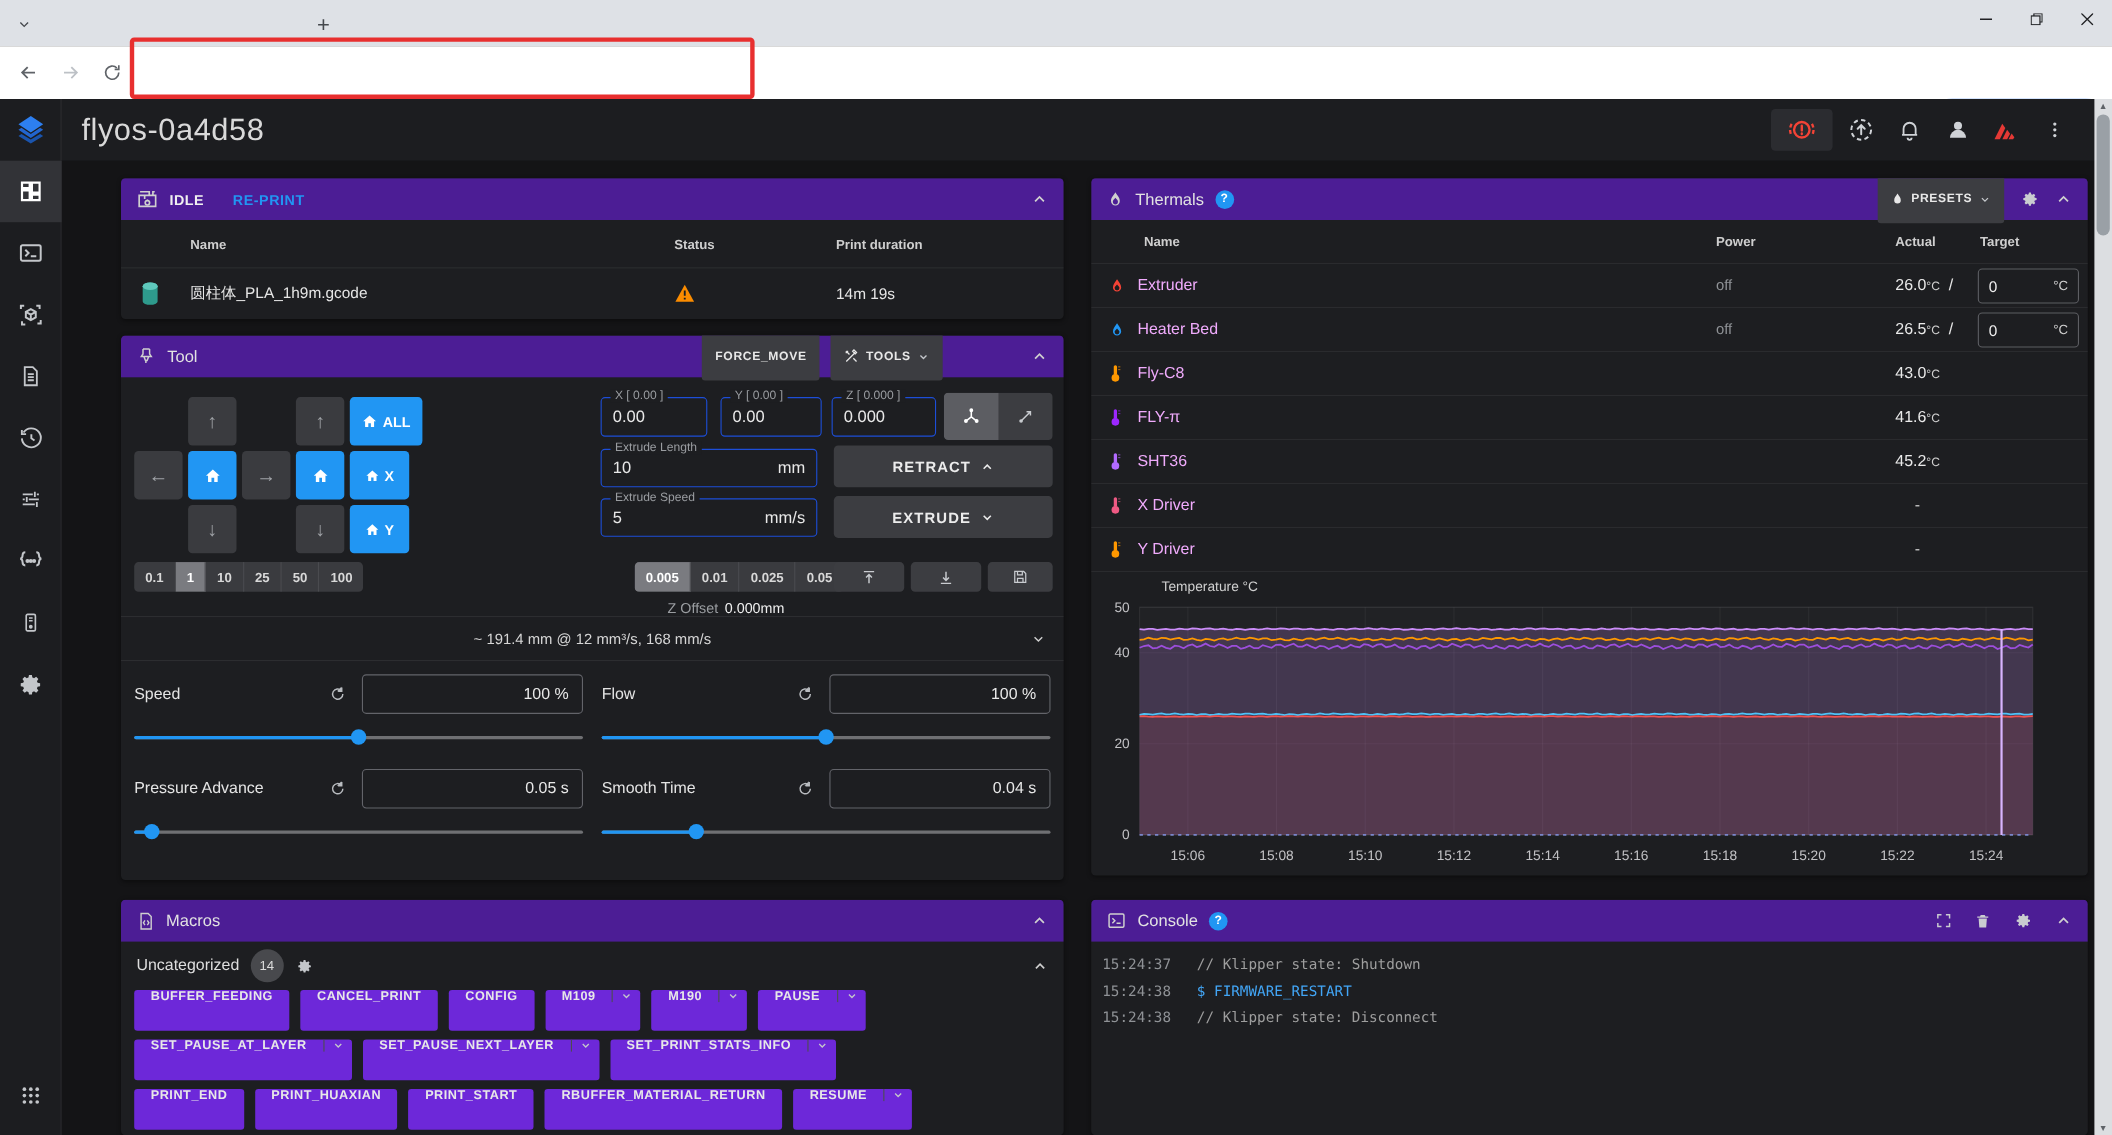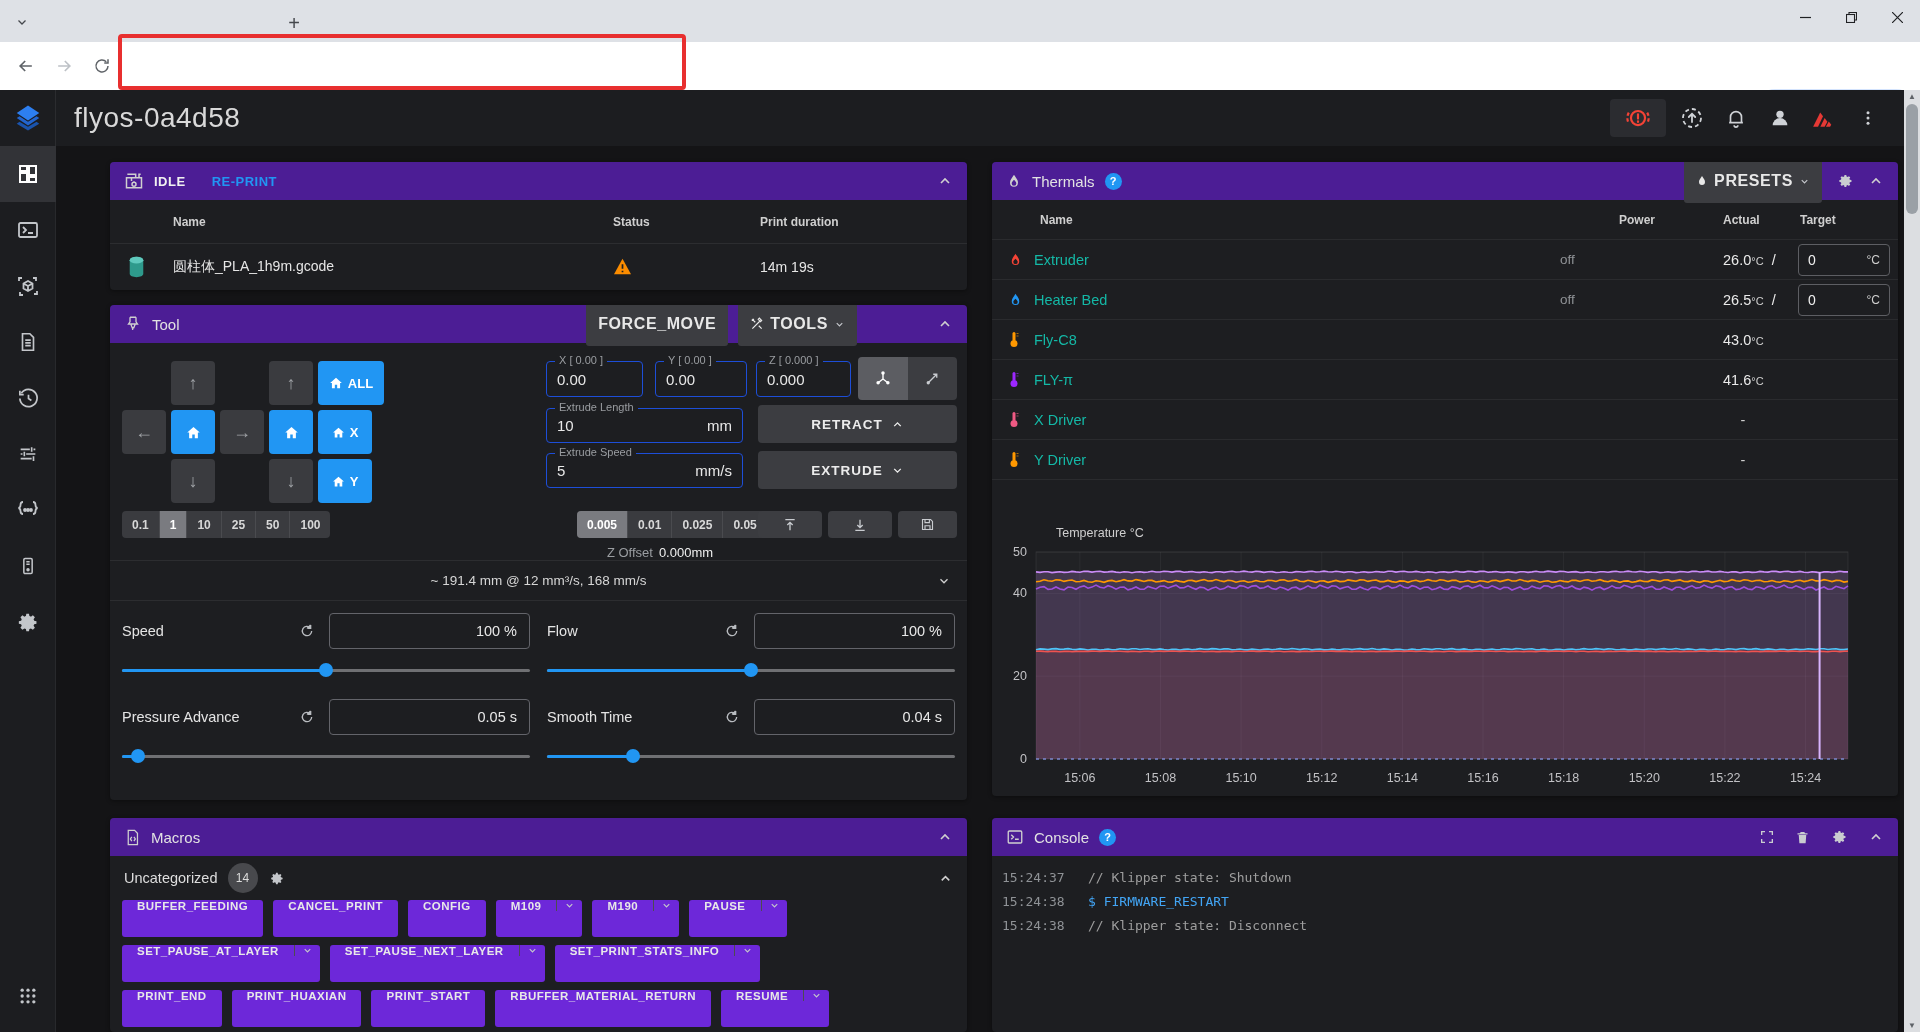--- a/index.html
+++ b/index.html
@@ -39,21 +39,21 @@
   .sb{width:56px;height:56px;display:flex;align-items:center;justify-content:center;color:#c3c6ca}
   .sb.active{background:#323337;color:#fff}
   #sbapps{position:absolute;left:0;bottom:8px}
   
   .panel{position:absolute;background:#1d1e21;border-radius:4px;overflow:hidden;box-shadow:0 1px 4px rgba(0,0,0,.4)}
   .phead{height:38px;background:#4c1d95;display:flex;align-items:center;padding:0 14px;gap:10px;color:#dcdcdc}
   .ptitle{font-size:15px;color:#e2e2e2}
   .chev{margin-left:auto;color:#cfcfcf}
   .chev2{color:#cfcfcf}
   .help{width:17px;height:17px;border-radius:50%;background:#2196f3;color:#fff;font-size:11px;font-weight:700;display:flex;align-items:center;justify-content:center}
-  .gbtn{height:43px;background:#3c3d41;border-radius:3px;color:#e8e8e8;font-size:16px;font-weight:700;letter-spacing:.6px;display:flex;align-items:center;justify-content:center;padding:4px 12px;gap:6px}
+  .gbtn{height:43px;background:#3c3d41;border-radius:3px;color:#e8e8e8;font-size:11px;font-weight:700;letter-spacing:.6px;display:flex;align-items:center;justify-content:center;padding:4px 12px;gap:6px}
   
   #status{left:110px;top:162px;width:857px;height:128px}
   #status .state{font-size:13px;font-weight:700;color:#f0f0f0;letter-spacing:.5px}
   #status .reprint{font-size:13px;font-weight:700;color:#2196f3;letter-spacing:.5px;margin-left:16px}
   .srow{display:grid;grid-template-columns:63px 440px 147px auto;align-items:center;height:44px;border-bottom:1px solid #2c2d30}
   .srow .colh{font-size:12px;font-weight:700;color:#cfcfcf}
   .srow.data{height:45px;border-bottom:none;color:#e6e6e6;font-size:14px}
   .fileic{justify-self:start;margin-left:18px}
   
   #tool{left:110px;top:305px;width:857px;height:495px}
@@ -88,21 +88,21 @@
   #macros{left:110px;top:818px;width:857px;height:214px}
   #catrow{display:flex;align-items:center;height:44px;padding:0 14px;gap:10px;color:#dedede;font-size:14.5px}
   #catbadge{width:30px;height:30px;border-radius:50%;background:#48494d;color:#dcdcdc;font-size:12px;display:flex;align-items:center;justify-content:center}
   .m-row{display:flex;gap:10px;padding:0 12px;margin-bottom:8px}
   .mbtn{height:37px;background:#6d28d9;border-radius:3px;display:flex;align-items:flex-start;overflow:hidden}
   .mbtn .ml{display:flex;align-items:center;padding:0 15px;color:#e8e8e8;font-size:11.5px;font-weight:700;letter-spacing:.5px}
   .mbtn .md{display:flex;align-items:center;justify-content:center;width:26px;border-left:1px solid #4c4d51;color:#c4c7cb}
   
   #thermals{left:992px;top:162px;width:906px;height:634px}
   .throw{display:grid;grid-template-columns:16px 26px 1fr 95px 43px 90px 110px;align-items:center;height:40px;border-bottom:1px solid #2a2b2e}
-  .throw .nm{color:#14b8a6;font-size:14.5px}
+  .throw .nm{color:#f0abfc;font-size:14.5px}
   .throw .pw{color:#8f9296;font-size:13.5px;text-align:left}
   .throw .ac{color:#eaeaea;font-size:14.5px;padding-left:25px}
   .throw .ac small{font-size:11px;color:#d0d0d0}
   .throw .ac.center{text-align:center;padding-left:0;color:#cfcfcf}
   .throw .sl{color:#cfcfcf;text-align:center;font-size:14px}
   .tinput{width:92px;height:32px;border:1px solid #5d5e63;border-radius:4px;display:flex;align-items:center;padding:0 9px;margin-left:10px}
   .tinput .v{color:#f0f0f0;font-size:14px}
   .tinput .u{margin-left:auto;color:#cfcfcf;font-size:12px}
   .thead2{display:grid;grid-template-columns:16px 26px 1fr 95px 43px 90px 110px;align-items:center;height:40px;border-bottom:1px solid #2a2b2e}
   .thead2 span{font-size:12px;font-weight:700;color:#cfcfcf}
@@ -738,21 +738,21 @@
           <svg width="16" height="16" viewBox="0 0 24 24" fill="none" stroke="currentColor" stroke-width="2.4">
             <path d="M6 15l6-6 6 6"></path>
           </svg>
         </span>
     </span>
   </div>
   <div class="thead2">
     <span></span>
       <span></span>
     <span style="padding-left:6px">Name</span>
-    <span style="text-align:right">Power</span>
+    <span style="">Power</span>
     <span></span>
     <span style="padding-left:25px">Actual</span>
     <span style="padding-left:12px">Target</span>
   </div>
   <div id="thermRows">
       <div class="throw">
         <span></span>
         <span>
           <svg width="15" height="18" viewBox="0 0 24 24" fill="#f44336">
             <path d="M12 2C9.5 6.5 6 9 6 14a6 6 0 0 0 12 0c0-5-3.5-7.5-6-12zm0 16.5A3.5 3.5 0 0 1 8.5 15c0-1.6 1.1-2.7 3.5-5.2 2.4 2.5 3.5 3.6 3.5 5.2a3.5 3.5 0 0 1-3.5 3.5z"></path>
@@ -810,20 +810,36 @@
             <rect x="9" y="2" width="6" height="18" rx="3"></rect>
             <circle cx="12" cy="25" r="7"></circle>
             <rect x="17" y="4" width="4" height="2" fill="#9c27ff" opacity=".6"></rect>
             <rect x="17" y="9" width="4" height="2" fill="#9c27ff" opacity=".6"></rect>
           </svg>
         </span>
         <span class="nm">FLY-π</span>
         <span class="pw"></span>
         <span class="sl"></span>
         <span class="ac">41.6<small>°C</small></span>
+        <span></span>
+      </div>
+      <div class="throw">
+        <span></span>
+        <span>
+          <svg width="12" height="19" viewBox="0 0 24 34" fill="#b26aff">
+            <rect x="9" y="2" width="6" height="18" rx="3"></rect>
+            <circle cx="12" cy="25" r="7"></circle>
+            <rect x="17" y="4" width="4" height="2" fill="#b26aff" opacity=".6"></rect>
+            <rect x="17" y="9" width="4" height="2" fill="#b26aff" opacity=".6"></rect>
+          </svg>
+        </span>
+        <span class="nm">SHT36</span>
+        <span class="pw"></span>
+        <span class="sl"></span>
+        <span class="ac">45.2<small>°C</small></span>
         <span></span>
       </div>
       <div class="throw">
         <span></span>
         <span>
           <svg width="12" height="19" viewBox="0 0 24 34" fill="#ef5a84">
             <rect x="9" y="2" width="6" height="18" rx="3"></rect>
             <circle cx="12" cy="25" r="7"></circle>
             <rect x="17" y="4" width="4" height="2" fill="#ef5a84" opacity=".6"></rect>
             <rect x="17" y="9" width="4" height="2" fill="#ef5a84" opacity=".6"></rect>

